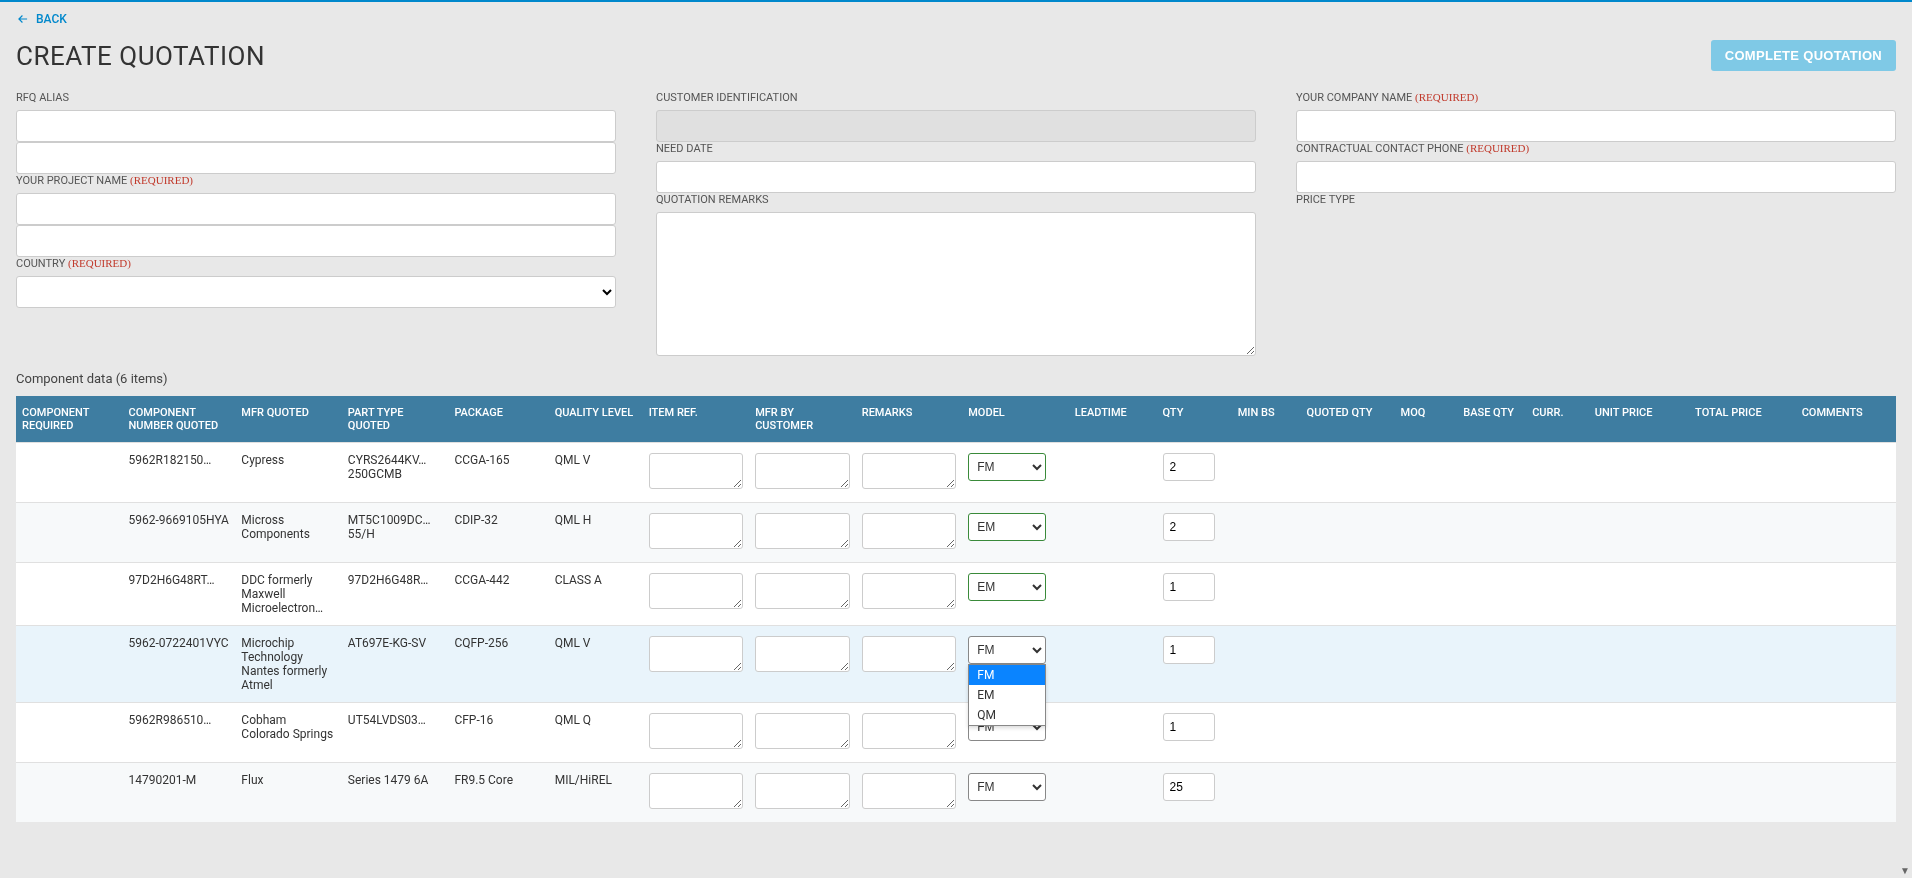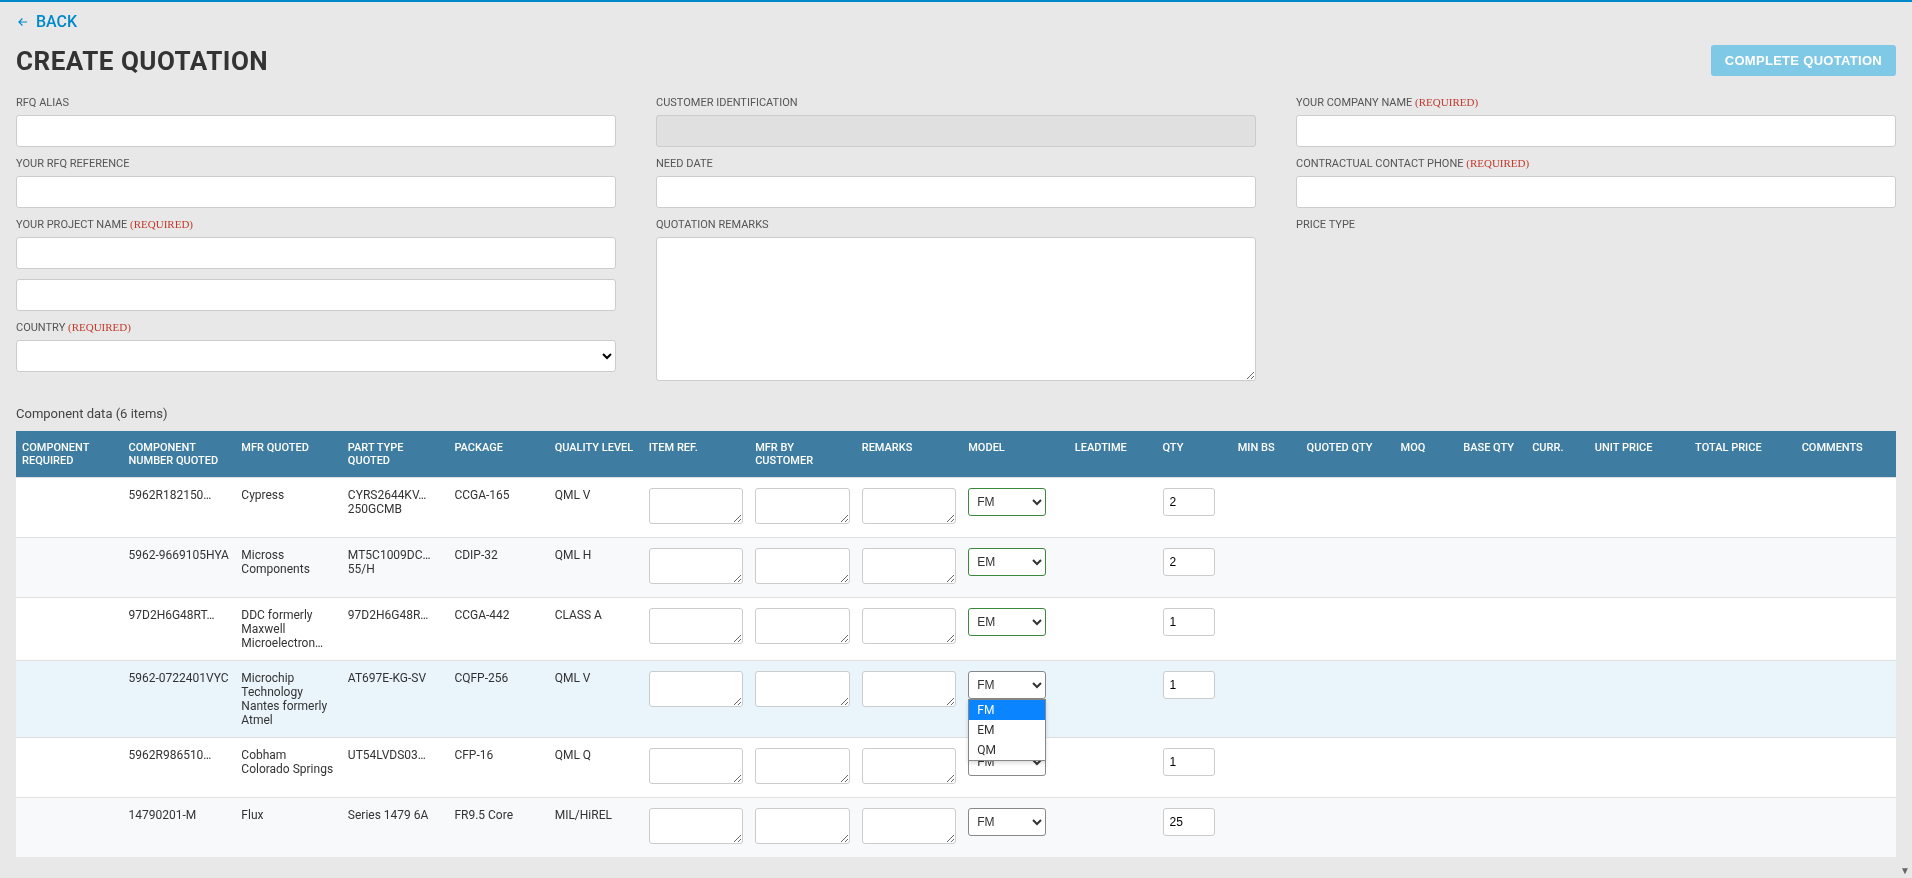--- a/index.html
+++ b/index.html
@@ -1,25 +1,25 @@
 <!DOCTYPE html>
 <html><head>
 <meta charset="utf-8">
 <style>
 * { box-sizing: border-box; margin: 0; padding: 0; }
 body { font-family: -apple-system, BlinkMacSystemFont, "Segoe UI", Roboto, Arial, sans-serif; background: #e8e8e8; color: #333; font-size: 13px; width: 1912px; }
 .topbar { height: 2px; background: #0088cc; }
-.back { display: inline-flex; align-items: center; gap: 6px; padding: 10px 16px; color: #0088cc; font-size: 16px; font-weight: 500; cursor: pointer; }
+.back { display: inline-flex; align-items: center; gap: 6px; padding: 10px 16px; color: #0088cc; font-size: 12px; font-weight: 500; cursor: pointer; }
 .back svg { width: 14px; height: 14px; }
 .header-row { display: flex; align-items: center; justify-content: space-between; padding: 4px 16px 20px 16px; }
-.page-title { font-size: 26px; font-weight: 700; color: #333; letter-spacing: 0.5px; }
+.page-title { font-size: 26px; font-weight: 400; color: #333; letter-spacing: 0.5px; }
 .complete-btn { background: #7fc9e6; color: #fff; border: none; padding: 8px 14px; border-radius: 3px; font-size: 13px; font-weight: 600; cursor: pointer; letter-spacing: 0.3px; }
 .form-area { padding: 0 16px 12px 16px; display: grid; grid-template-columns: 1fr 1fr 1fr; gap: 0 40px; }
 .col { display: flex; flex-direction: column; }
-.field { margin-bottom: 10px; }
+.field { margin-bottom: 0; }
 .field label { display: block; font-size: 11px; color: #555; margin-bottom: 6px; text-transform: uppercase; }
 .req { color: #c1392b; font-family: Liberation Serif, serif; }
 .text-input { width: 100%; height: 32px; border: 1px solid #ccc; border-radius: 3px; padding: 4px 8px; background: #fff; font-size: 13px; }
 .text-input.disabled { background: #e0e0e0; }
 textarea.text-input { height: 144px; resize: vertical; }
 .select { width: 100%; height: 32px; border: 1px solid #ccc; border-radius: 3px; padding: 4px 8px; background: #fff; font-size: 13px; }
 .items-label { padding: 0 16px 10px 16px; font-size: 13px; color: #444; }
 .table-wrap { padding: 0 16px 16px 16px; }
 table { width: 100%; border-collapse: collapse; table-layout: fixed; }
 thead th { background: #3e7da1; color: #fff; font-size: 11px; font-weight: 500; text-align: left; padding: 10px 6px; vertical-align: top; text-transform: uppercase; }
@@ -57,21 +57,20 @@
   <button class="complete-btn">COMPLETE QUOTATION</button>
 </div>
 
 <div class="form-area">
   <div class="col">
     <div class="field">
       <label>RFQ ALIAS</label>
       <input class="text-input" style="">
     </div>
     <div class="field">
-      <label>YOUR RFQ REFERENCE</label>
       <input class="text-input" style="">
     </div>
     <div class="field">
       <label><span>YOUR PROJECT NAME</span> <span class="req">(Required)</span></label>
       <input class="text-input" style="">
     </div>
     <div class="field">
       <input class="text-input" style="">
     </div>
     <div class="field">

